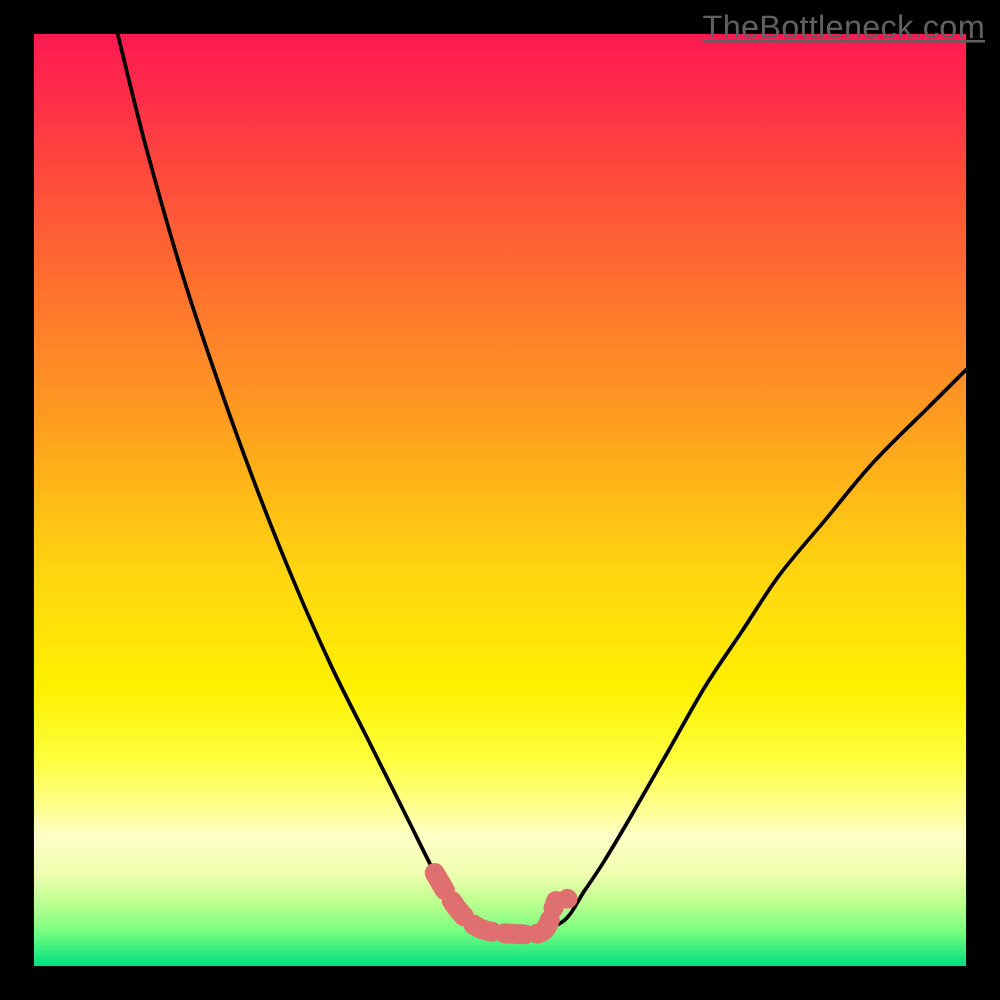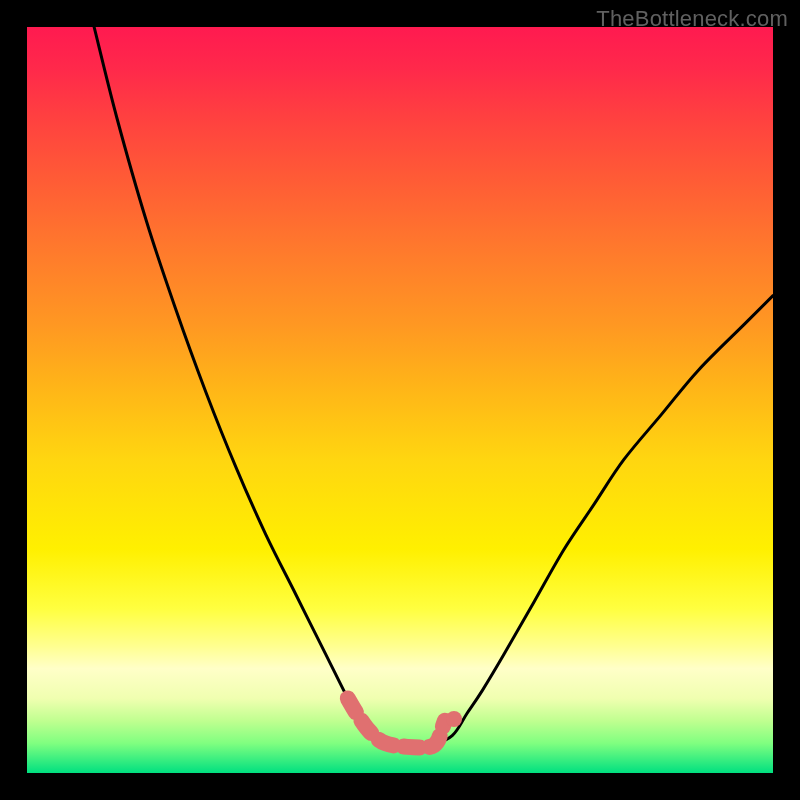--- a/index.html
+++ b/index.html
@@ -44,23 +44,24 @@
   }
   .curves {
     position: absolute;
     inset: 0;
   }
   .watermark {
     position: absolute;
     top: 6px;
     right: 12px;
     color: #606060;
-    font-size: 22px;
+    font-size: 26px;
     letter-spacing: 0.2px;
     z-index: 20;
+    text-decoration: underline;
   }
 </style>
 </head>
 <body>
 
 <div class="watermark">TheBottleneck.com</div>
 
 <div class="frame">
   <div class="gradient"></div>
   <svg class="curves" viewBox="0 0 746 746" preserveAspectRatio="none">

